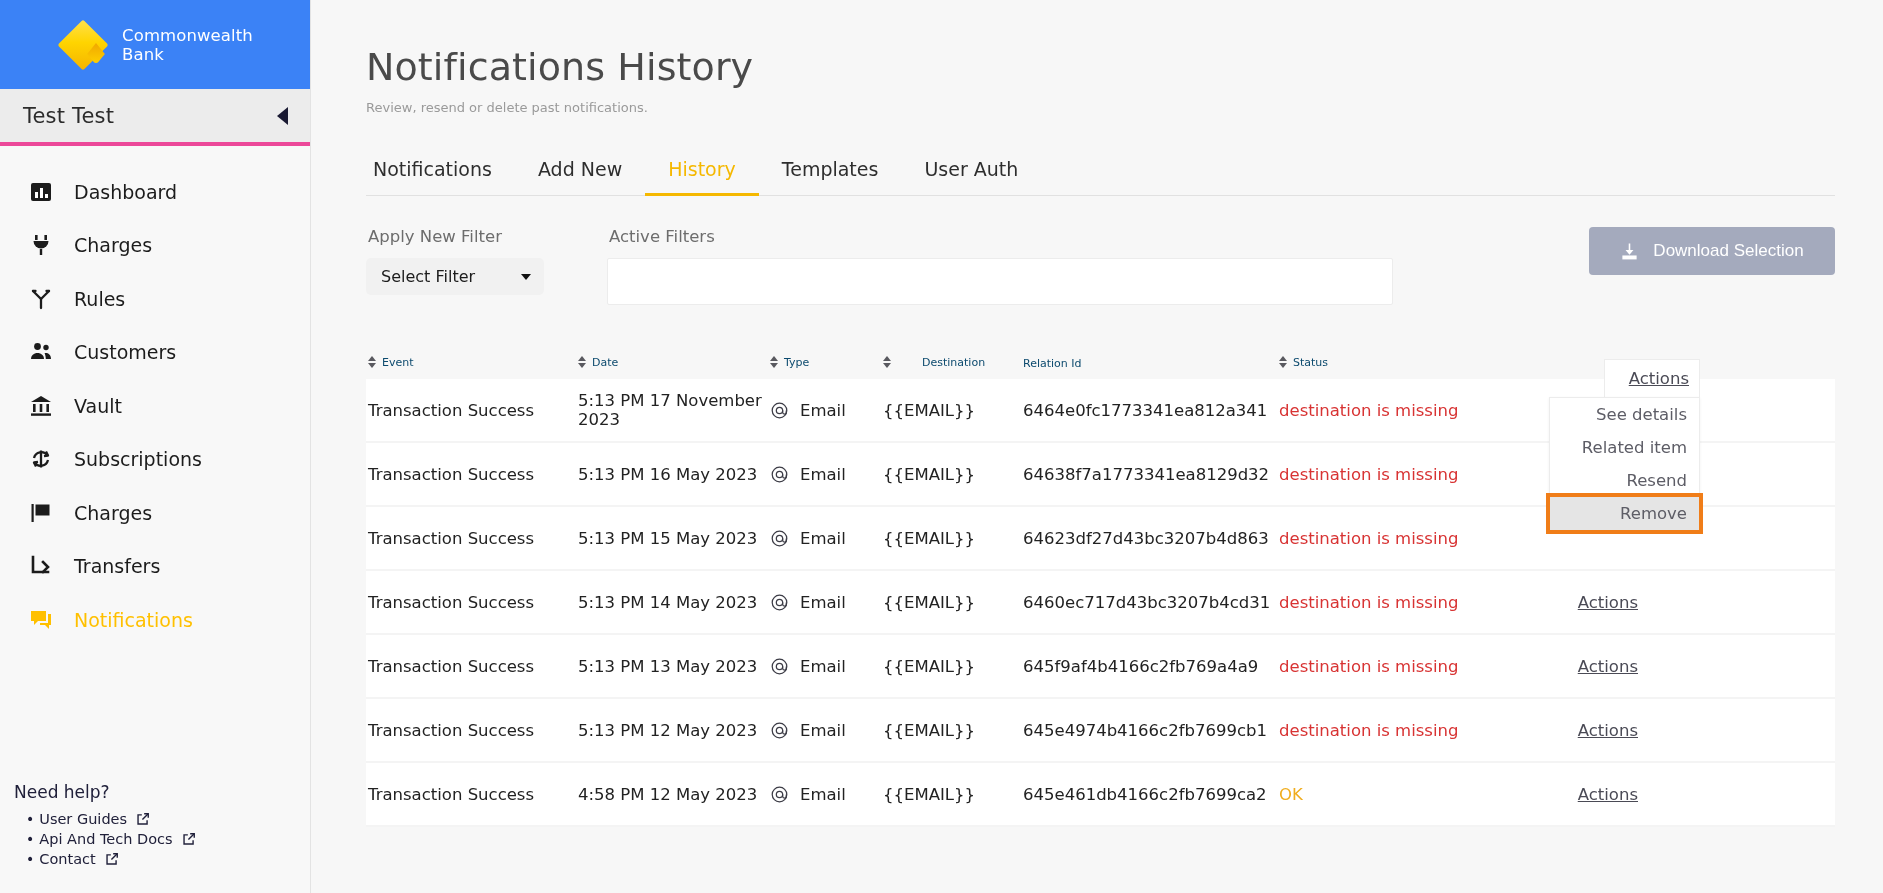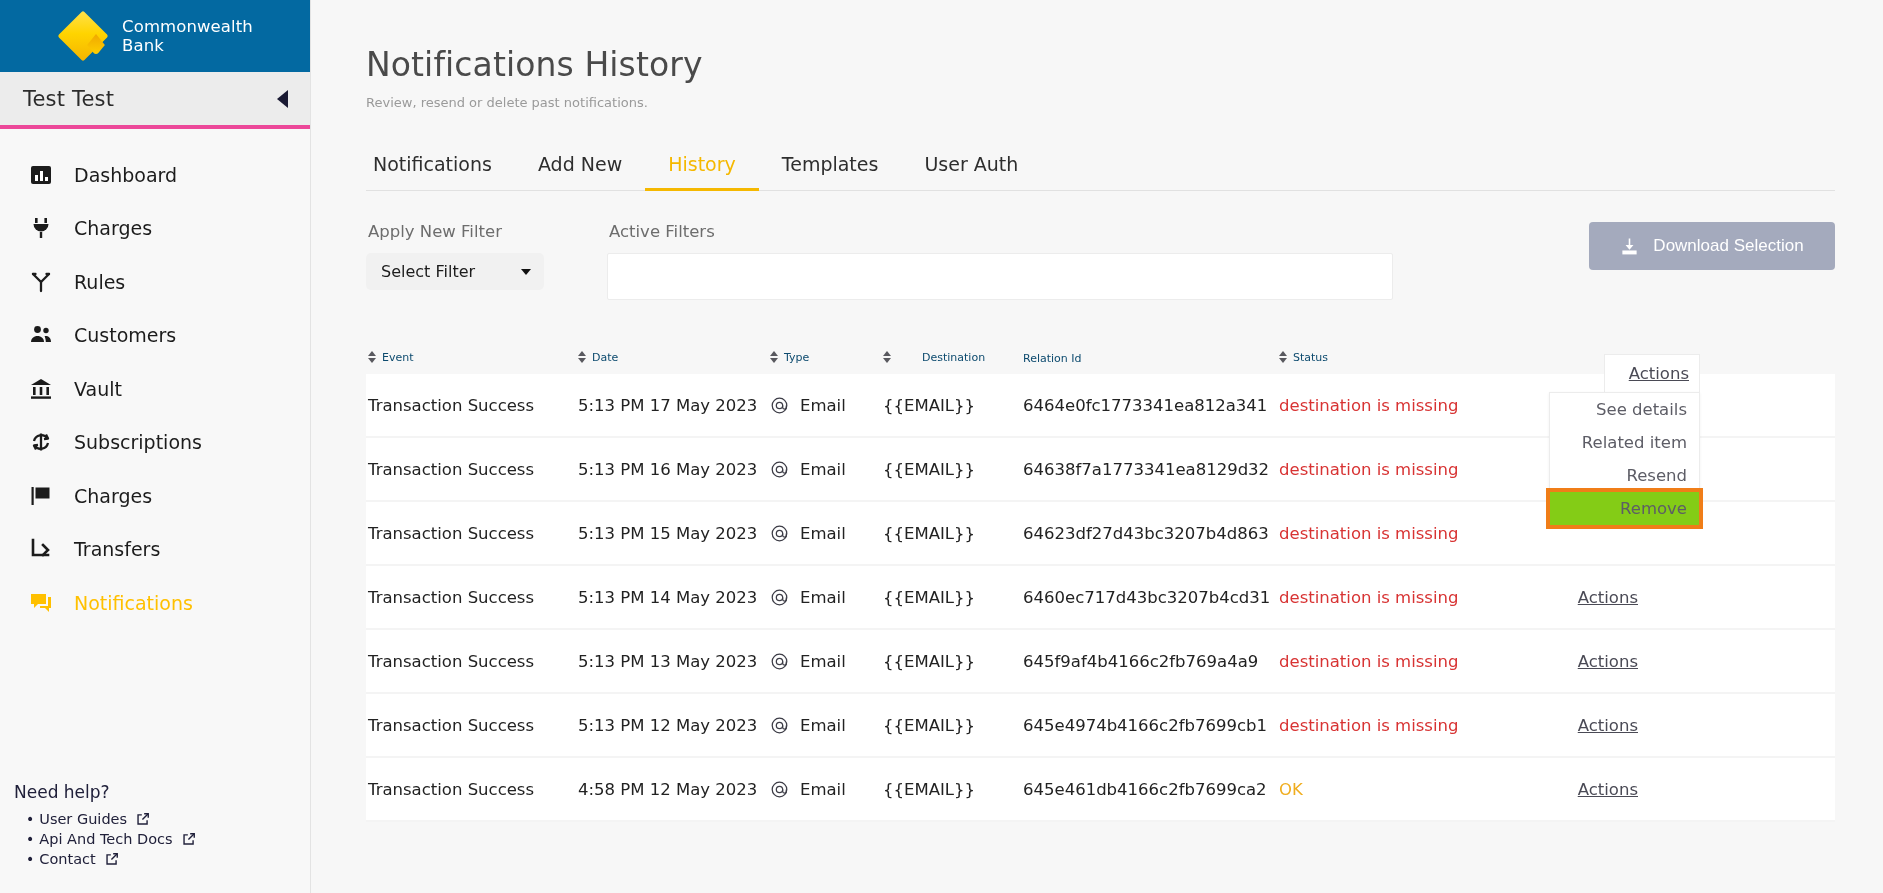--- a/index.html
+++ b/index.html
@@ -13,22 +13,22 @@
 
   
   .sidebar {
     width: 311px; height: 893px;
     background: #f8f8f8;
     border-right: 1px solid #e3e3e3;
     flex: 0 0 311px;
     position: relative;
   }
   .brand {
-    height: 72px;
-    background: #0369a1;
+    height: 89px;
+    background: #3b82f6;
     display: flex;
     align-items: center;
     justify-content: center;
     gap: 13px;
   }
   .diamond-logo { width: 52px; height: 52px; position: relative; }
   .diamond-logo .d {
     position: absolute; left: 8px; top: 8px;
     width: 36px; height: 36px;
     background: linear-gradient(135deg, #ffe14d 0%, #ffd400 45%, #f5b400 100%);
@@ -102,21 +102,21 @@
 
   
   .main {
     flex: 1 1 auto;
     background: #f7f7f7;
     padding: 45px 48px 0 55px;
     overflow: hidden;
     position: relative;
   }
   .page-title {
-    font-size: 33px;
+    font-size: 38px;
     color: #4a4a4a;
     font-weight: 400;
     letter-spacing: .1px;
   }
   .page-sub {
     font-size: 13px;
     color: #9a9a9a;
     margin-top: 11px;
   }
   .tabs {
@@ -270,21 +270,21 @@
     font-size: 16.5px;
     color: #5d5d66;
     cursor: pointer;
     white-space: nowrap;
   }
   .menu-item.highlight {
     outline: 4px solid #f07d18;
     outline-offset: 0px;
     position: relative;
     z-index: 2;
-    background: #84cc16;
+    background: #e5e5e5;
   }
 </style>
 </head>
 <body>
 
 <div class="app">
 
   <aside class="sidebar">
 
     <div class="brand">
@@ -524,21 +524,21 @@
         </div>
         <div class="th c-act">
           <span>Actions</span>
         </div>
       </div>
 
       <div class="tbl-body">
 
         <div class="row">
           <div class="cell c-event">Transaction Success</div>
-          <div class="cell c-date">5:13 PM 17 May 2023</div>
+          <div class="cell c-date">5:13 PM 17 November 2023</div>
           <div class="cell c-type type-cell">
             <svg class="at-ico" viewBox="0 0 24 24" fill="none" stroke="#3c3c46" stroke-width="1.6">
                 <circle cx="12" cy="12" r="9.2"></circle>
                 <circle cx="12" cy="12" r="4"></circle>
                 <path d="M16 12v2.2a2.3 2.3 0 0 0 4.6 0V12"></path>
               </svg>
             <span>Email</span>
           </div>
           <div class="cell c-dest">{{EMAIL}}</div>
           <div class="cell c-rel">6464e0fc1773341ea812a341</div>

